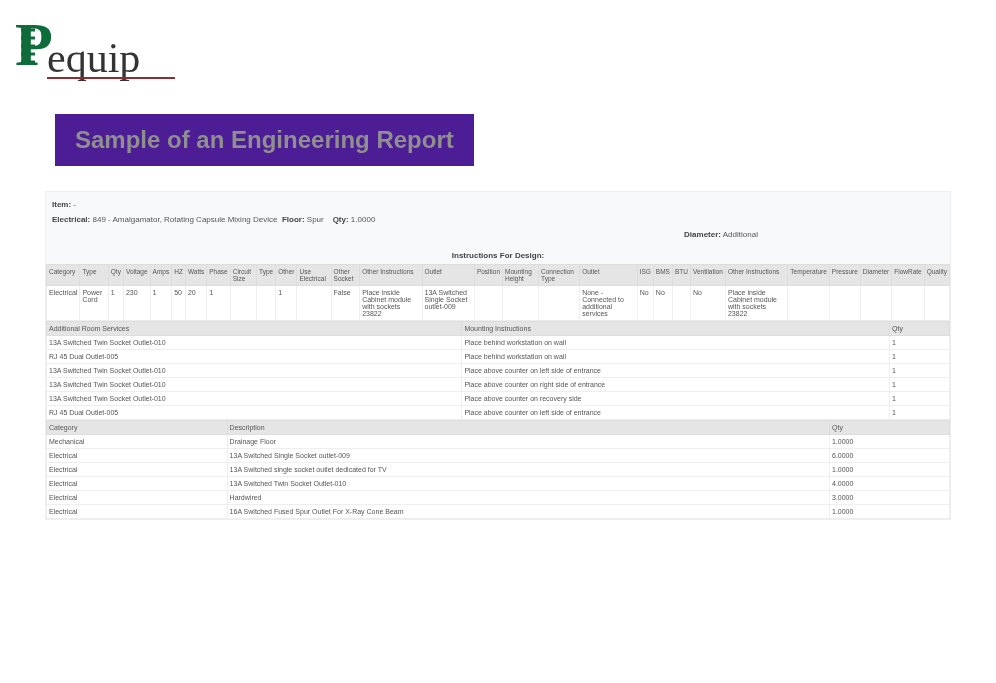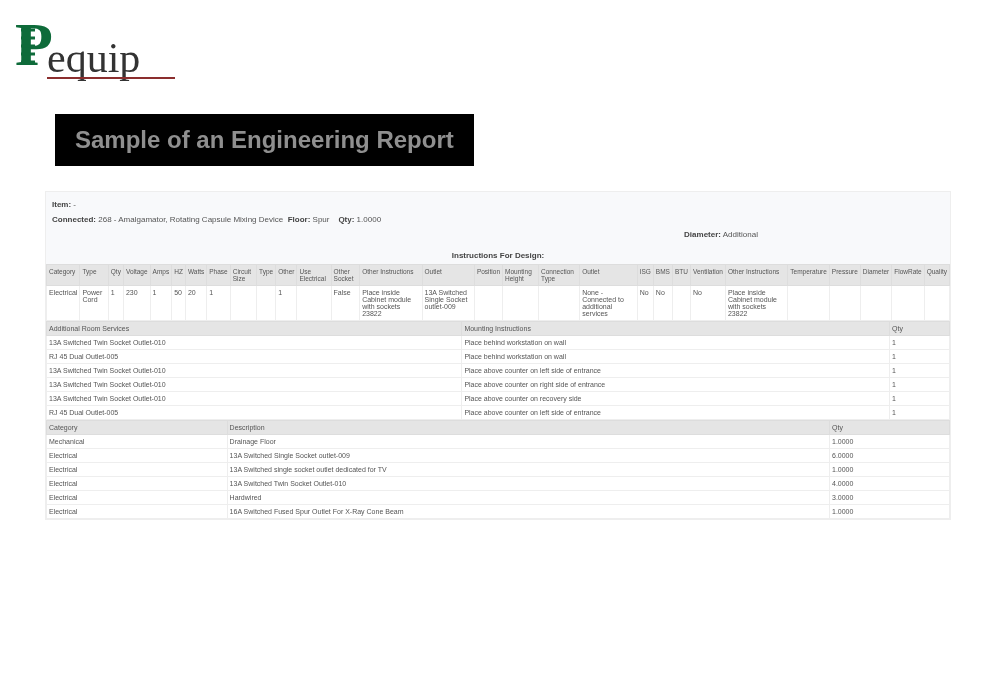--- a/index.html
+++ b/index.html
@@ -1,19 +1,19 @@
 <!DOCTYPE html>
 <html><head>
 <meta charset="utf-8">
 <style>
   * { box-sizing: border-box; margin: 0; padding: 0; }
   body { font-family: Arial, sans-serif; background: #fff; width: 996px; height: 683px; overflow: hidden; }
   .logo { margin: 10px 0 0 15px; }
   .logo-svg { width: 180px; height: 80px; }
-  .title-bar { background: #000000; display: inline-block; margin: 20px 0 0 55px; padding: 12px 20px; }
+  .title-bar { background: #4c1d95; display: inline-block; margin: 20px 0 0 55px; padding: 12px 20px; }
   .title-bar h1 { color: #8f8f8f; font-size: 24px; font-weight: bold; }
   .report { margin: 25px 45px 0 45px; font-size: 8px; color: #555; background: #f8f9fb; border: 1px solid #eee; }
   .top-meta { padding: 8px 6px 4px 6px; }
   .meta-row { display: flex; margin-bottom: 6px; }
   .meta-left { flex: 1; }
   .meta-right { flex: 1; }
   .bold { font-weight: bold; color: #444; }
   .instr-hdr { display: flex; padding: 2px 6px 4px 6px; text-align: center; }
   .instr-hdr > div { flex: 1; font-weight: bold; color: #444; }
   table { border-collapse: collapse; width: 100%; font-size: 7px; color: #555; }
@@ -49,22 +49,22 @@
 <div class="report">
   <div class="top-meta">
     <div class="meta-row">
       <div class="meta-left">
         <span class="bold">Item:</span>
         <span>-</span>
       </div>
     </div>
     <div class="meta-row">
       <div class="meta-left">
-        <span class="bold">Connected:</span>
-        <span>268 - Amalgamator, Rotating Capsule Mixing Device</span>
+        <span class="bold">Electrical:</span>
+        <span>849 - Amalgamator, Rotating Capsule Mixing Device</span>
         &nbsp;<span class="bold">Floor:</span>
         <span>Spur</span>
         &nbsp;&nbsp;&nbsp;<span class="bold">Qty:</span>
         <span>1.0000</span>
       </div>
       <div class="meta-right"></div>
     </div>
     <div class="meta-row">
       <div class="meta-left"></div>
       <div class="meta-right" style="text-align:center">

